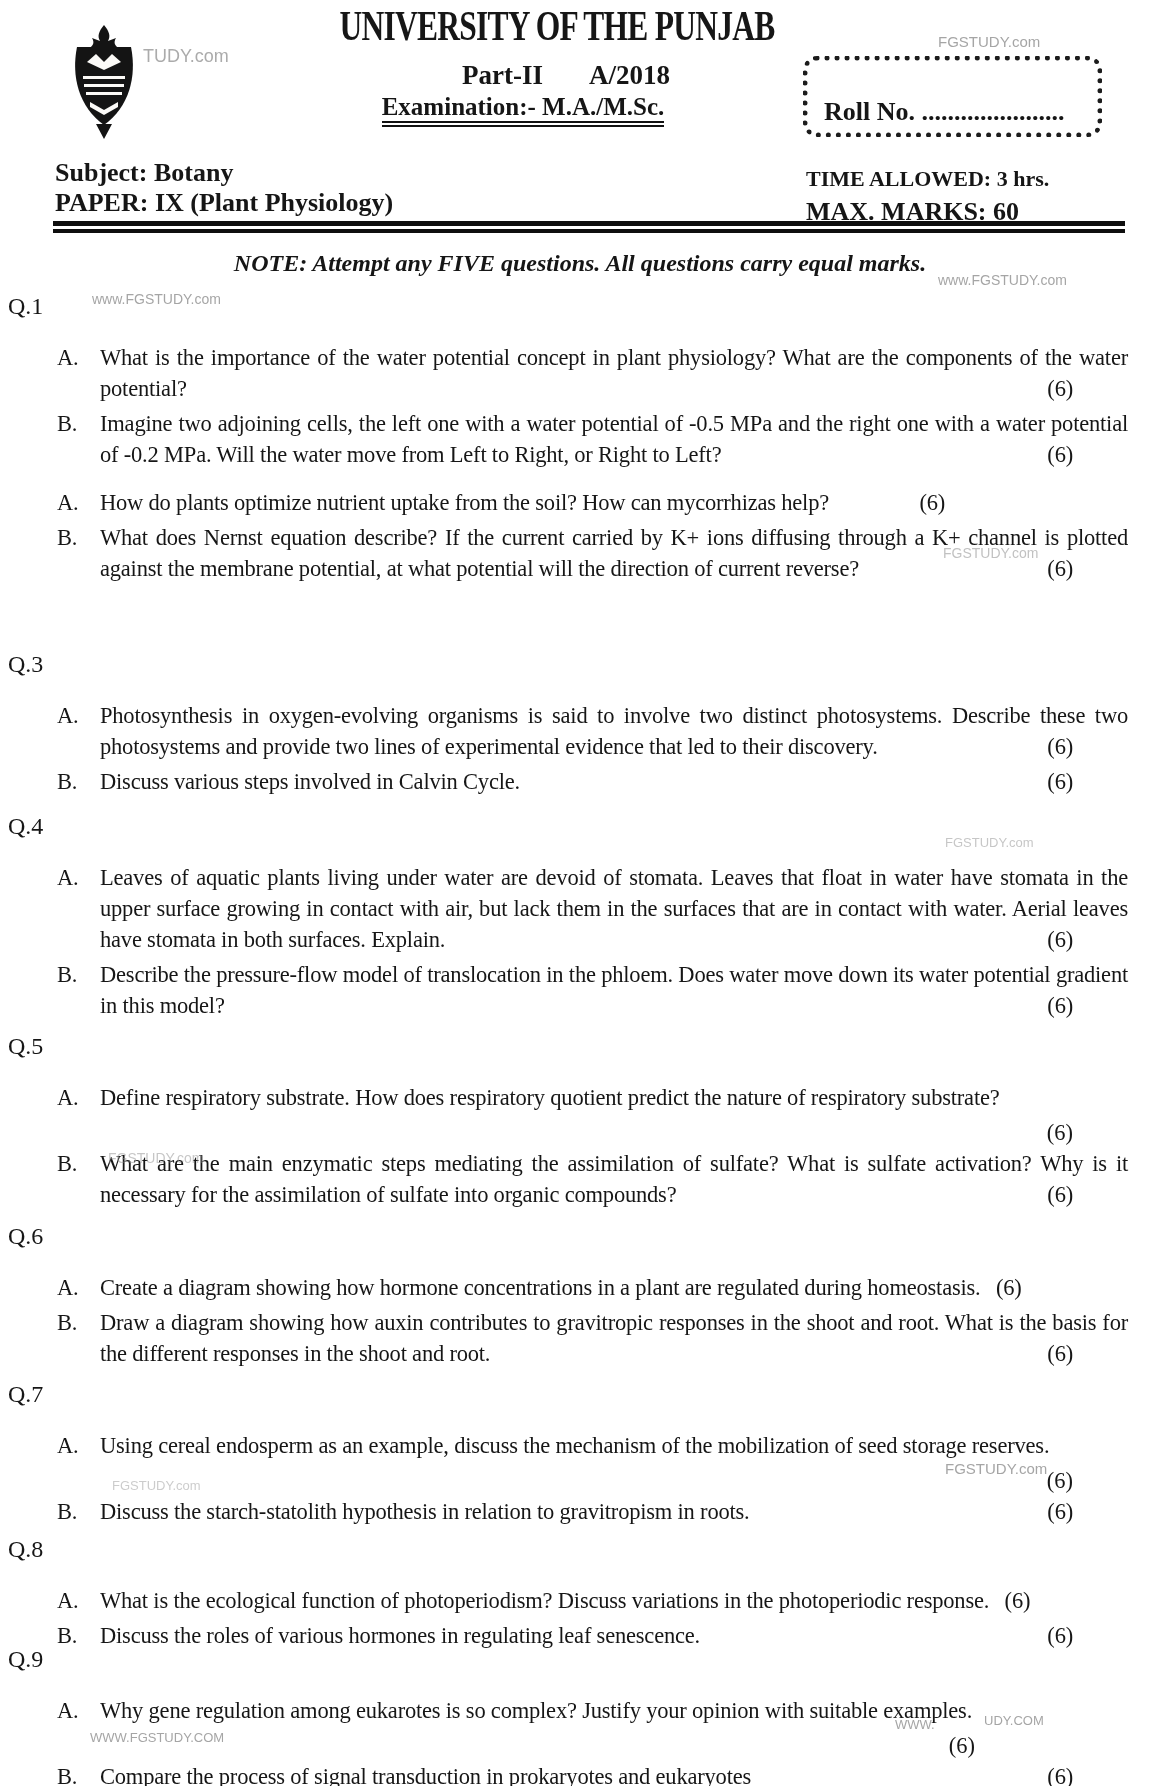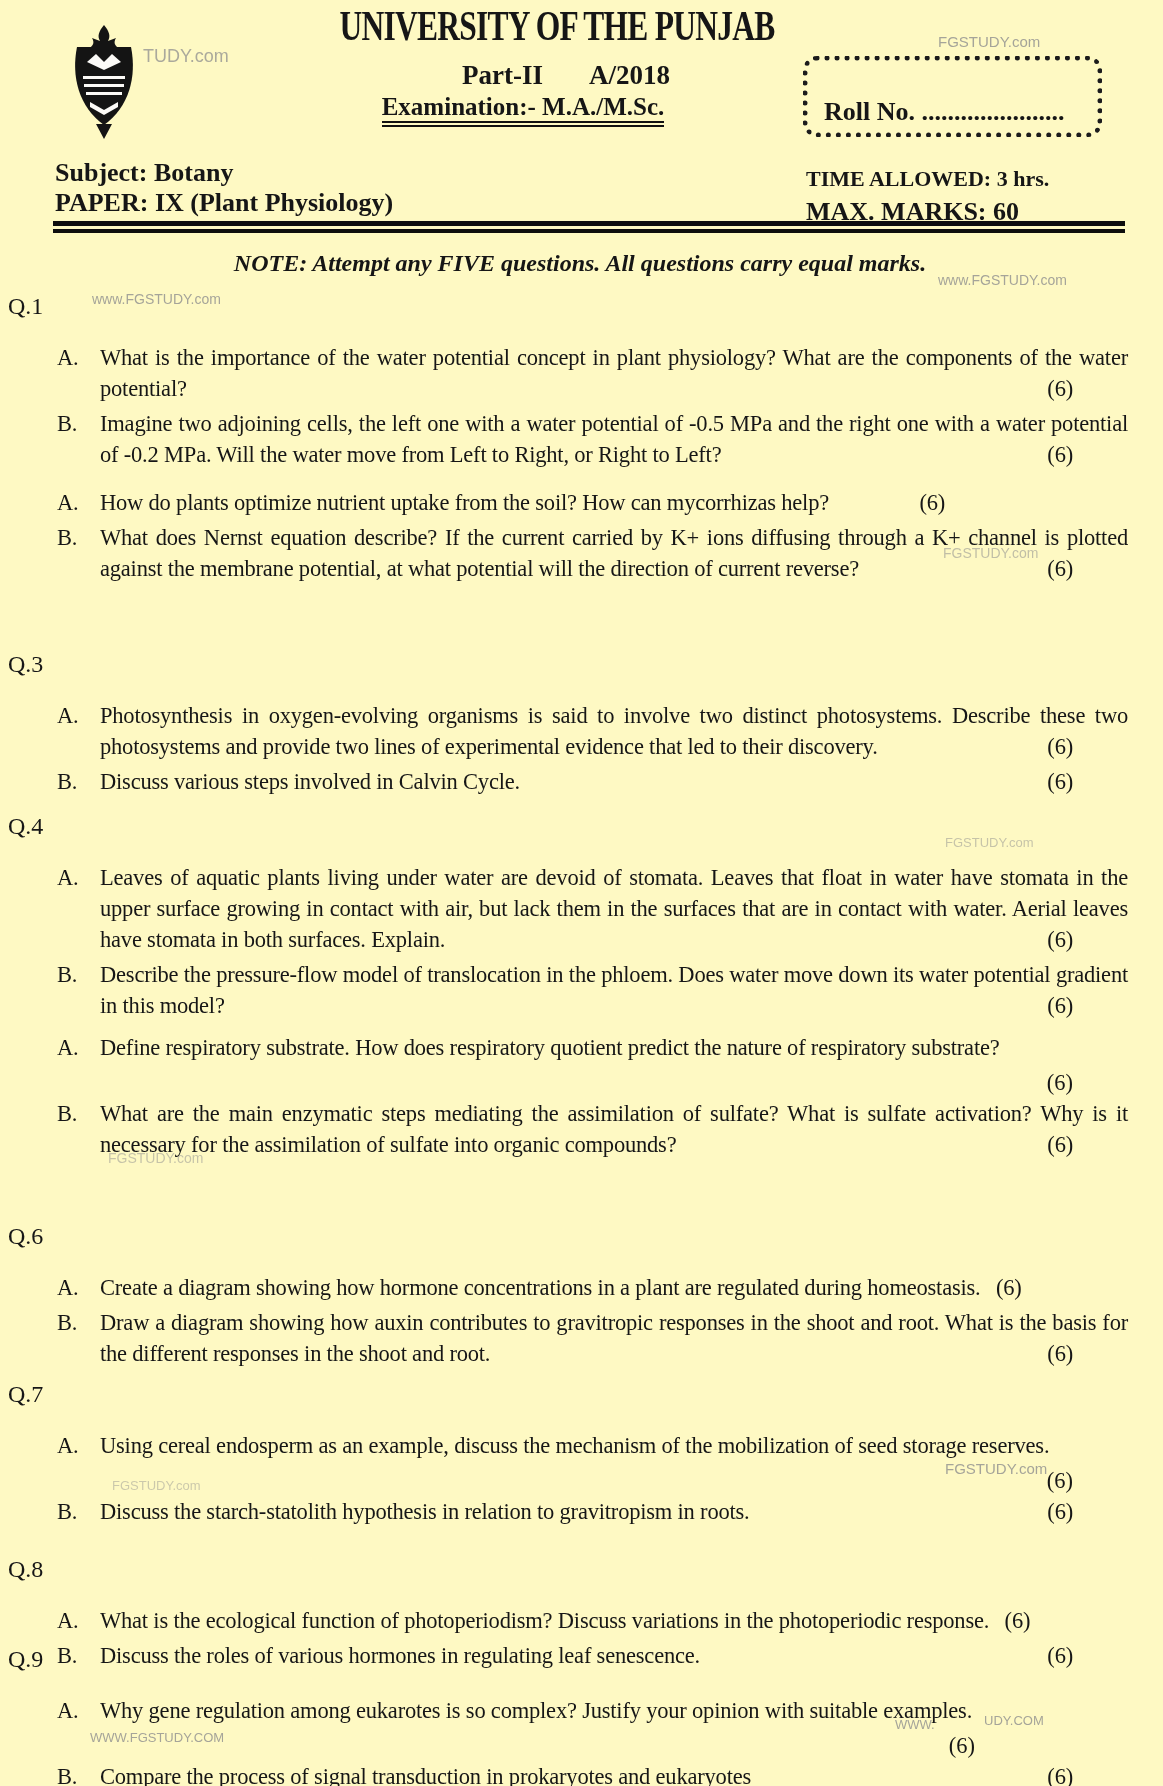--- a/index.html
+++ b/index.html
@@ -1,18 +1,18 @@
 <!DOCTYPE html>
 <html><head>
 <meta charset="utf-8">
 <style>
   html,body{margin:0;padding:0;background:#6b6b6b;}
   .page{
     position:relative;width:1163px;height:1786px;margin:0 auto;
-    background:#fef9c3;color:#161616;overflow:hidden;
+    background:#ffffff;color:#161616;overflow:hidden;
     font-family:"Liberation Serif",serif;
   }
   .abs{position:absolute;}
 
   
   .uni-title{
     top:2px;left:137px;width:840px;text-align:center;
     font-size:42px;font-weight:bold;letter-spacing:-1px;
     transform:scaleX(.75);transform-origin:center top;white-space:nowrap;
   }
@@ -153,20 +153,21 @@
             <div class="plabel">A.</div>
             <div class="ptext"><span>Leaves of aquatic plants living under water are devoid of stomata. Leaves that float in water have stomata in the upper surface growing in contact with air, but lack them in the surfaces that are in contact with water. Aerial leaves have stomata in both surfaces. Explain. </span><span class="marks marks-right">(6)</span></div>
           </div>
           <div class="part">
             <div class="plabel">B.</div>
             <div class="ptext"><span>Describe the pressure-flow model of translocation in the phloem. Does water move down its water potential gradient in this model? </span><span class="marks marks-right">(6)</span></div>
           </div>
         </div>
       </div>
       <div class="question-block" style="top: 1032px;">
+        <div class="qnum">Q.5</div>
         <div class="parts">
           <div class="part">
             <div class="plabel">A.</div>
             <div class="ptext"><span>Define respiratory substrate. How does respiratory quotient predict the nature of respiratory substrate? </span></div>
           </div>
           <div class="marks-own"><span class="marks">(6)</span></div>
           <div class="part">
             <div class="plabel">B.</div>
             <div class="ptext"><span>What are the main enzymatic steps mediating the assimilation of sulfate? What is sulfate activation? Why is it necessary for the assimilation of sulfate into organic compounds? </span><span class="marks marks-right">(6)</span></div>
           </div>
@@ -192,21 +193,21 @@
             <div class="plabel">A.</div>
             <div class="ptext"><span>Using cereal endosperm as an example, discuss the mechanism of the mobilization of seed storage reserves. </span></div>
           </div>
           <div class="marks-own"><span class="marks">(6)</span></div>
           <div class="part">
             <div class="plabel">B.</div>
             <div class="ptext"><span>Discuss the starch-statolith hypothesis in relation to gravitropism in roots. </span><span class="marks marks-right">(6)</span></div>
           </div>
         </div>
       </div>
-      <div class="question-block" style="top: 1535px; margin-top: 20px;">
+      <div class="question-block" style="top: 1535px;">
         <div class="qnum">Q.8</div>
         <div class="parts">
           <div class="part">
             <div class="plabel">A.</div>
             <div class="ptext"><span>What is the ecological function of photoperiodism? Discuss variations in the photoperiodic response. </span><span class="marks marks-inline">(6)</span></div>
           </div>
           <div class="part">
             <div class="plabel">B.</div>
             <div class="ptext"><span>Discuss the roles of various hormones in regulating leaf senescence. </span><span class="marks marks-right">(6)</span></div>
           </div>

